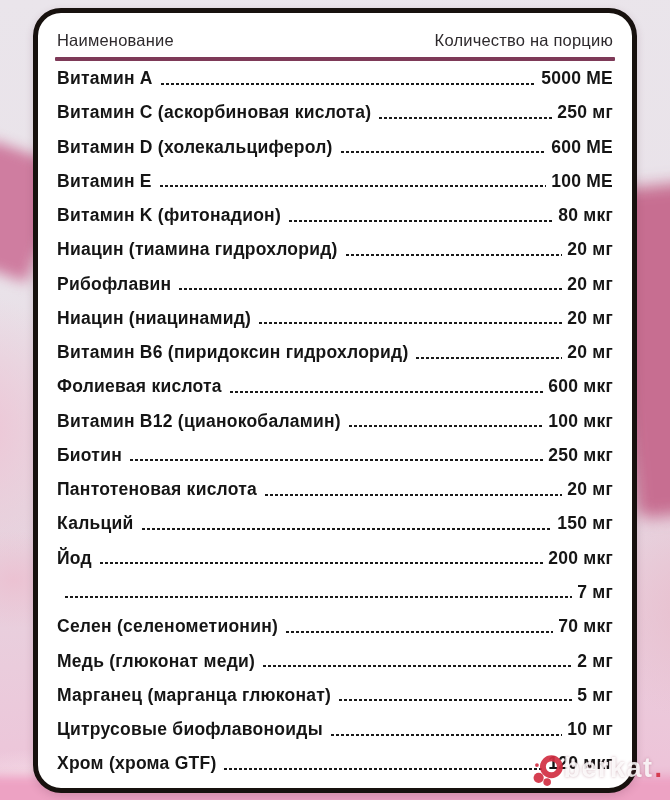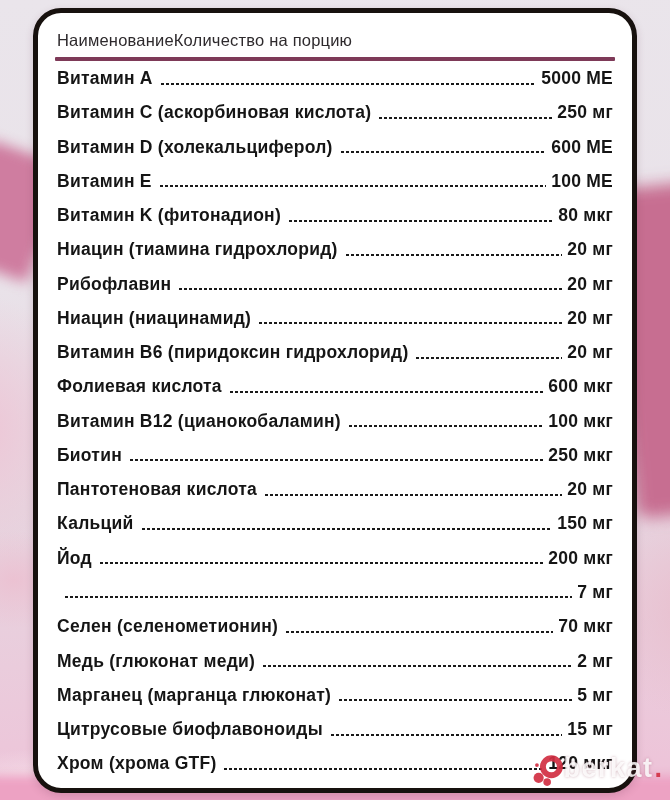--- a/index.html
+++ b/index.html
@@ -26,21 +26,21 @@
     position:absolute; z-index:2;
     left:33px; top:8px; width:604px; height:785px;
     background:var(--card_bg,#fff);
     border:5px solid var(--card_border,#16110e);
     border-radius:28px;
     padding:12px 17px 9px 17px;
     display:flex; flex-direction:column;
     box-shadow:0 3px 8px rgba(90,40,60,.18);
   }
   .thead {
-    display:flex; justify-content:flex-start; align-items:baseline;
+    display:flex; justify-content:space-between; align-items:baseline;
     padding:6px 2px 0 2px;
     font-size:16.5px; font-weight:400; color:#2e2a2d; letter-spacing:.2px;
   }
   .divider { height:4px; background:var(--divider,#7e3a58); margin-top:7px; border-radius:1px; }
 
   .tbody {
     flex:1; display:flex; flex-direction:column; justify-content:space-between;
     padding:9px 2px 6px 2px;
   }
   .row {
@@ -192,21 +192,21 @@
 
   <div class="row">
     <span class="nm">Марганец (марганца глюконат)</span>
     <span class="dots"></span>
     <span class="val">5 мг</span>
   </div>
 
   <div class="row">
     <span class="nm">Цитрусовые биофлавоноиды</span>
     <span class="dots"></span>
-    <span class="val">15 мг</span>
+    <span class="val">10 мг</span>
   </div>
 
   <div class="row">
     <span class="nm">Хром (хрома GTF)</span>
     <span class="dots"></span>
     <span class="val">120 мкг</span>
   </div>
 </div>
 </div>
 

